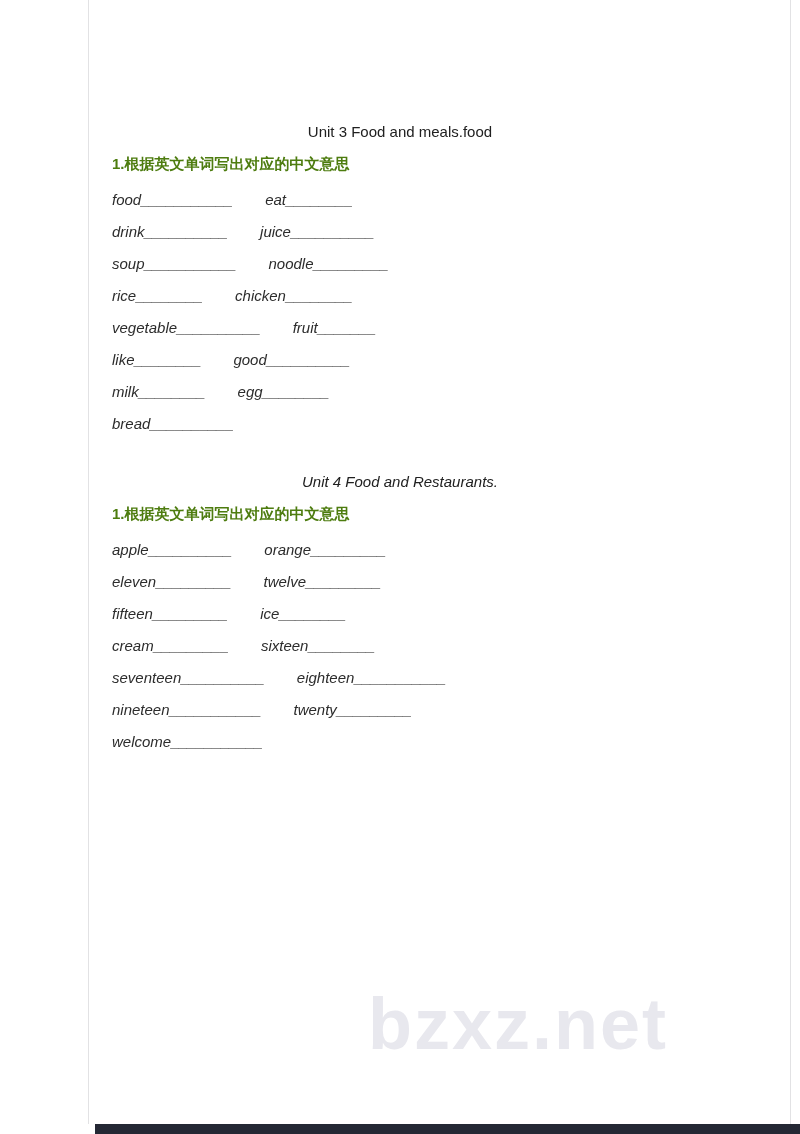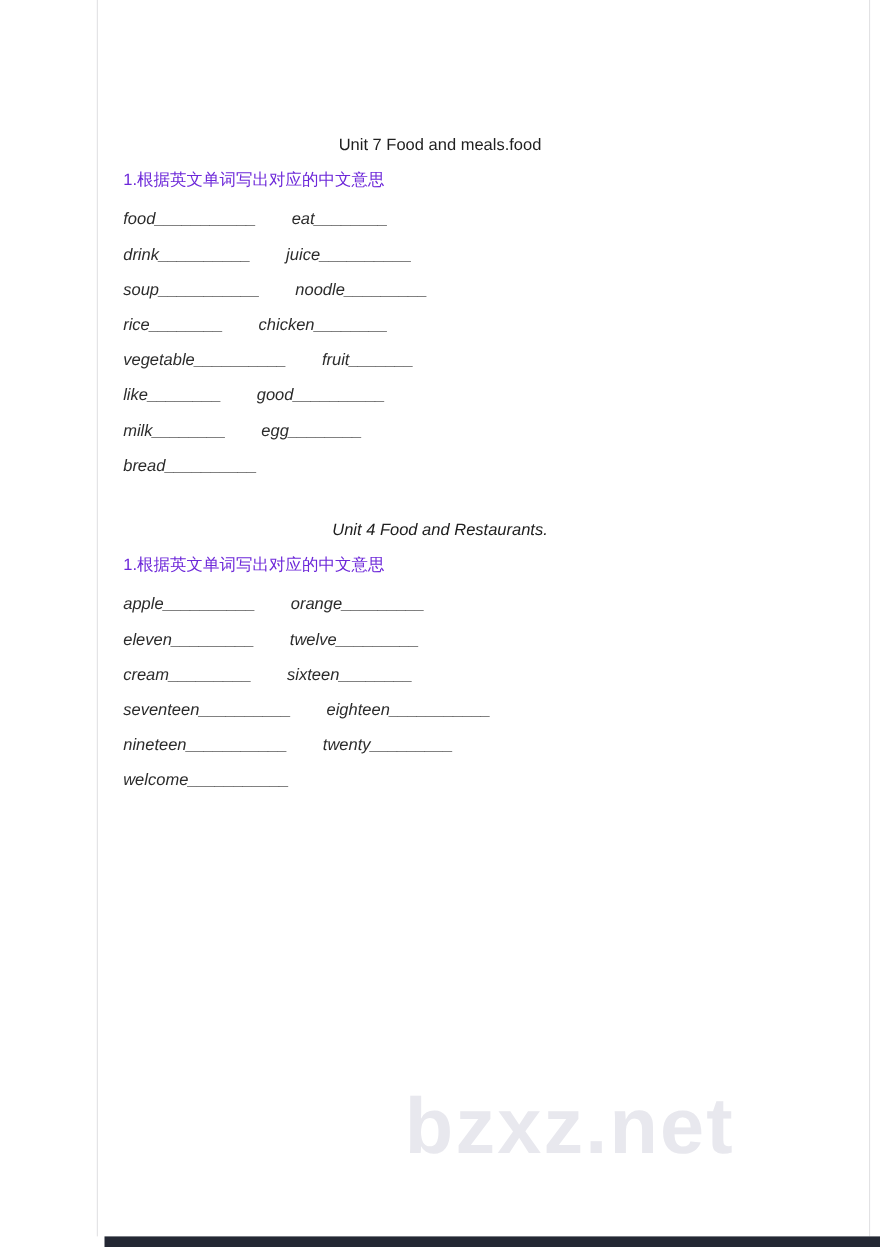--- a/index.html
+++ b/index.html
@@ -37,21 +37,22 @@
     line-height: 20px;
     margin: 0;
     text-align: center;
     color: #202020;
   }
   .unit-title.second { margin-top: 32px; font-style: italic; }
   .instruction {
     font-size: 15px;
     line-height: 20px;
     margin: 12px 0 0 0;
-    color: #6d28d9;
+    color: #4d7c0f;
+    font-weight: bold;
   }
   .rows { margin-top: 10px; }
   .row {
     line-height: 32px;
     height: 32px;
     font-size: 15px;
     white-space: nowrap;
     color: #2c2c2c;
   }
   .row span { display: inline-block; font-style: italic; }
@@ -77,21 +78,21 @@
   }
 </style>
 </head>
 <body>
 
 <div class="page-border left"></div>
 <div class="page-border right"></div>
 
 <div class="content">
 
-  <h1 class="unit-title">Unit 7 Food and meals.food</h1>
+  <h1 class="unit-title">Unit 3 Food and meals.food</h1>
   <p class="instruction">1.根据英文单词写出对应的中文意思</p>
   <div class="rows">
     <div class="row">
       <span>food___________</span>
       <span>eat________</span>
     </div>
     <div class="row">
       <span>drink__________</span>
       <span>juice__________</span>
     </div>
@@ -125,20 +126,24 @@
   <div class="rows">
     <div class="row">
       <span>apple__________</span>
       <span>orange_________</span>
     </div>
     <div class="row">
       <span>eleven_________</span>
       <span>twelve_________</span>
     </div>
     <div class="row">
+      <span>fifteen_________</span>
+      <span>ice________</span>
+    </div>
+    <div class="row">
       <span>cream_________</span>
       <span>sixteen________</span>
     </div>
     <div class="row">
       <span>seventeen__________</span>
       <span>eighteen___________</span>
     </div>
     <div class="row">
       <span>nineteen___________</span>
       <span>twenty_________</span>

